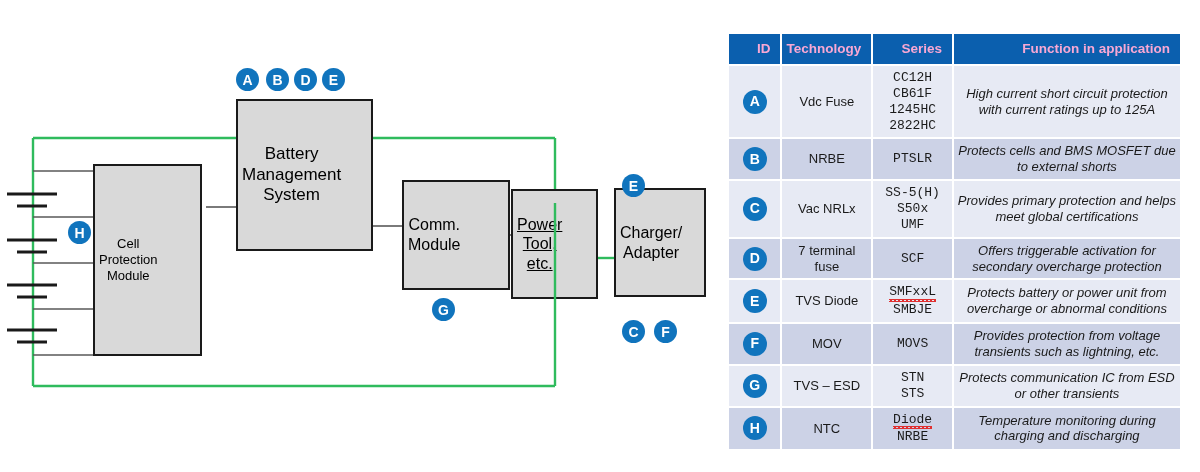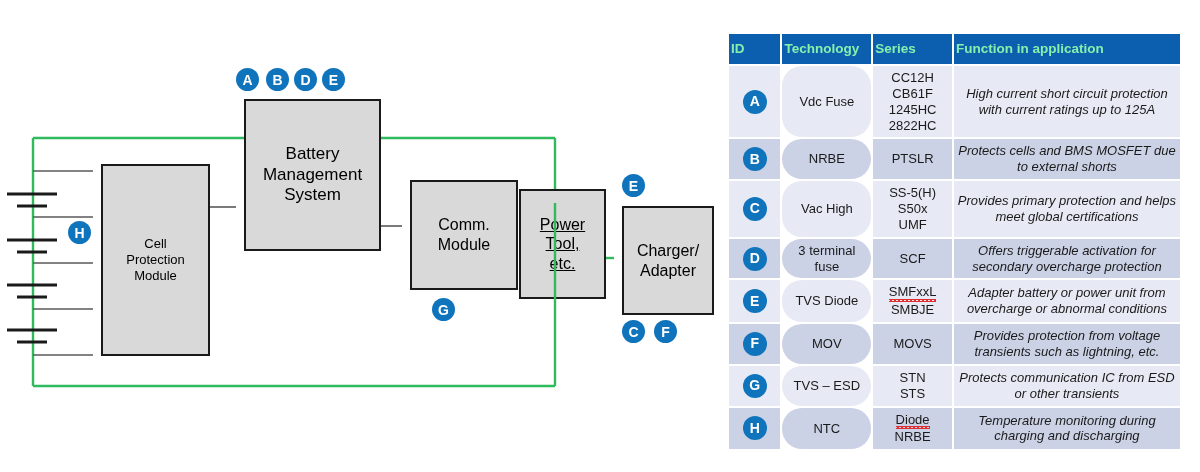--- a/index.html
+++ b/index.html
@@ -12,34 +12,33 @@
 
   
   #diagram{position:absolute;left:0;top:0;width:720px;height:472px;}
   #diagram svg{position:absolute;left:0;top:0;}
 
   .blk{
     position:absolute;
     background:#d9d9d9;
     border:2px solid #1a1a1a;
     box-sizing:border-box;
-    display:flex;align-items:center;justify-content:center;
+    display:flex;align-items:center;justify-content:flex-start;
     text-align:center;
     color:#000;
     line-height:1.22;
     z-index:4;
-    margin-left:8px;
   }
   .blk span{display:block;padding:0 4px;}
 
   #blk-cpm{left:93px;top:164px;width:109px;height:192px;font-size:13px;}
   #blk-bms{left:236px;top:99px;width:137px;height:152px;font-size:17px;}
   #blk-comm{left:402px;top:180px;width:108px;height:110px;font-size:16px;}
   #blk-ptool{left:511px;top:189px;width:87px;height:110px;font-size:16px;text-decoration:underline;}
-  #blk-charger{left:614px;top:206px;width:92px;height:109px;font-size:16px;}
+  #blk-charger{left:614px;top:188px;width:92px;height:109px;font-size:16px;}
 
   .badge{
     position:absolute;
     width:23px;height:23px;border-radius:50%;
     background:#1074bd;
     color:#ffffff;
     font-size:14px;font-weight:bold;
     display:flex;align-items:center;justify-content:center;
     z-index:9;
     letter-spacing:0;
@@ -49,37 +48,37 @@
   #table-wrap{
     position:absolute;left:727px;top:32px;width:455px;
     z-index:3;
   }
   table.spec{
     border-collapse:separate;border-spacing:2px;
     width:455px;
     table-layout:fixed;
   }
   table.spec th{
-    background:#0b5fae;color:#86efac;
+    background:#0b5fae;color:#f9a8d4;
     font-size:13.5px;font-weight:bold;
     padding:7px 10px 8px 2px;
-    text-align:left;
+    text-align:right;
     border:0;
   }
   table.spec td{
     font-size:13px;color:#1a1a1a;
     text-align:center;vertical-align:middle;
     padding:4px 3px;
     line-height:1.22;
   }
   tr.odd td{background:#e7eaf4;}
   tr.even td{background:#ccd2e6;}
   td.c-id{width:51px;}
-  td.c-tech{width:88px;border-radius:20px;}
-  td.c-series{width:78px;}
+  td.c-tech{width:88px;}
+  td.c-series{width:78px;font-family:Liberation Mono, monospace;}
   td.c-func{width:224px;font-style:italic;}
   col.w-id{width:51px;}
   col.w-tech{width:88px;}
   col.w-series{width:78px;}
   col.w-func{width:224px;}
 
   .id-badge{
     display:inline-flex;align-items:center;justify-content:center;
     width:24px;height:24px;border-radius:50%;
     background:#1074bd;color:#fff;
@@ -209,41 +208,41 @@
           <tr class="even">
             <td class="c-id"><span class="id-badge">B</span></td>
             <td class="c-tech">NRBE</td>
             <td class="c-series">
               <span class="series-line">PTSLR</span>
             </td>
             <td class="c-func">Protects cells and BMS MOSFET due to external shorts</td>
           </tr>
           <tr class="odd">
             <td class="c-id"><span class="id-badge">C</span></td>
-            <td class="c-tech">Vac High</td>
+            <td class="c-tech">Vac NRLx</td>
             <td class="c-series">
               <span class="series-line">SS-5(H)</span>
               <span class="series-line">S50x</span>
               <span class="series-line">UMF</span>
             </td>
             <td class="c-func">Provides primary protection and helps meet global certifications</td>
           </tr>
           <tr class="even">
             <td class="c-id"><span class="id-badge">D</span></td>
-            <td class="c-tech">3 terminal fuse</td>
+            <td class="c-tech">7 terminal fuse</td>
             <td class="c-series">
               <span class="series-line">SCF</span>
             </td>
             <td class="c-func">Offers triggerable activation for secondary overcharge protection</td>
           </tr>
           <tr class="odd">
             <td class="c-id"><span class="id-badge">E</span></td>
             <td class="c-tech">TVS Diode</td>
             <td class="c-series"><span class="series-line squiggle">SMFxxL</span><span class="series-line">SMBJE</span></td>
-            <td class="c-func">Adapter battery or power unit from overcharge or abnormal conditions</td>
+            <td class="c-func">Protects battery or power unit from overcharge or abnormal conditions</td>
           </tr>
           <tr class="even">
             <td class="c-id"><span class="id-badge">F</span></td>
             <td class="c-tech">MOV</td>
             <td class="c-series">
               <span class="series-line">MOVS</span>
             </td>
             <td class="c-func">Provides protection from voltage transients such as lightning, etc.</td>
           </tr>
           <tr class="odd">

